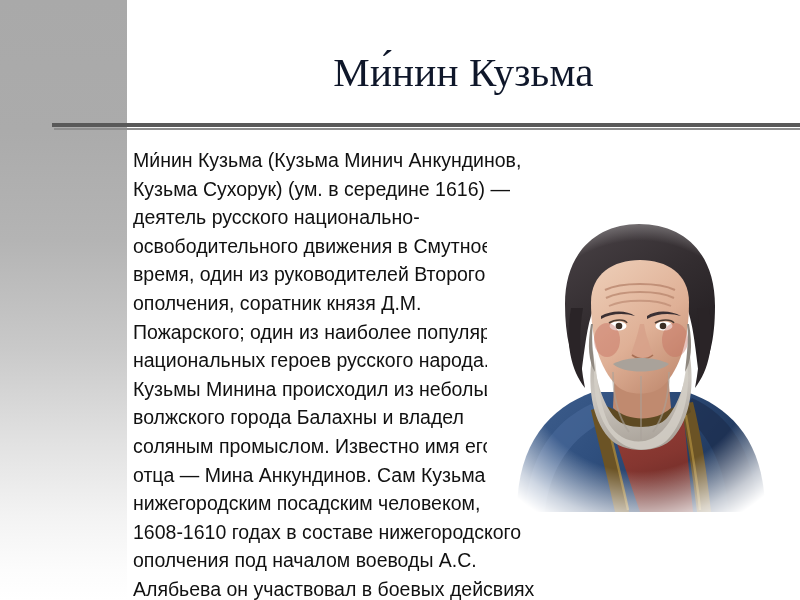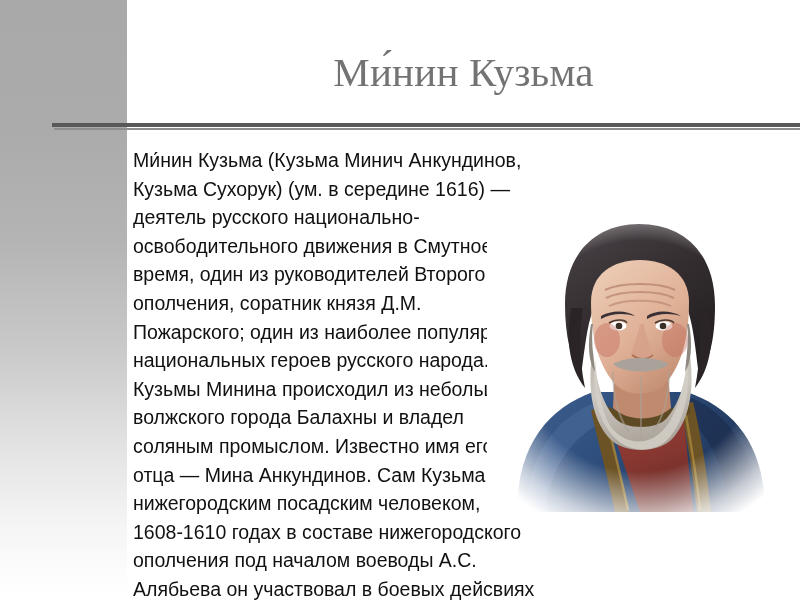--- a/index.html
+++ b/index.html
@@ -43,21 +43,21 @@
     left: 127px;
     top: 48px;
     width: 673px;
     height: 72px;
     text-align: center;
   }
   #page-title {
     font-family: "Liberation Serif", serif;
     font-size: 41px;
     font-weight: normal;
-    color: #737373;
+    color: #0f172a;
     line-height: 1.2;
     letter-spacing: 0.2px;
     margin: 0;
     white-space: nowrap;
   }
 
   
   #title-rule {
     position: absolute;
     left: 52px;

